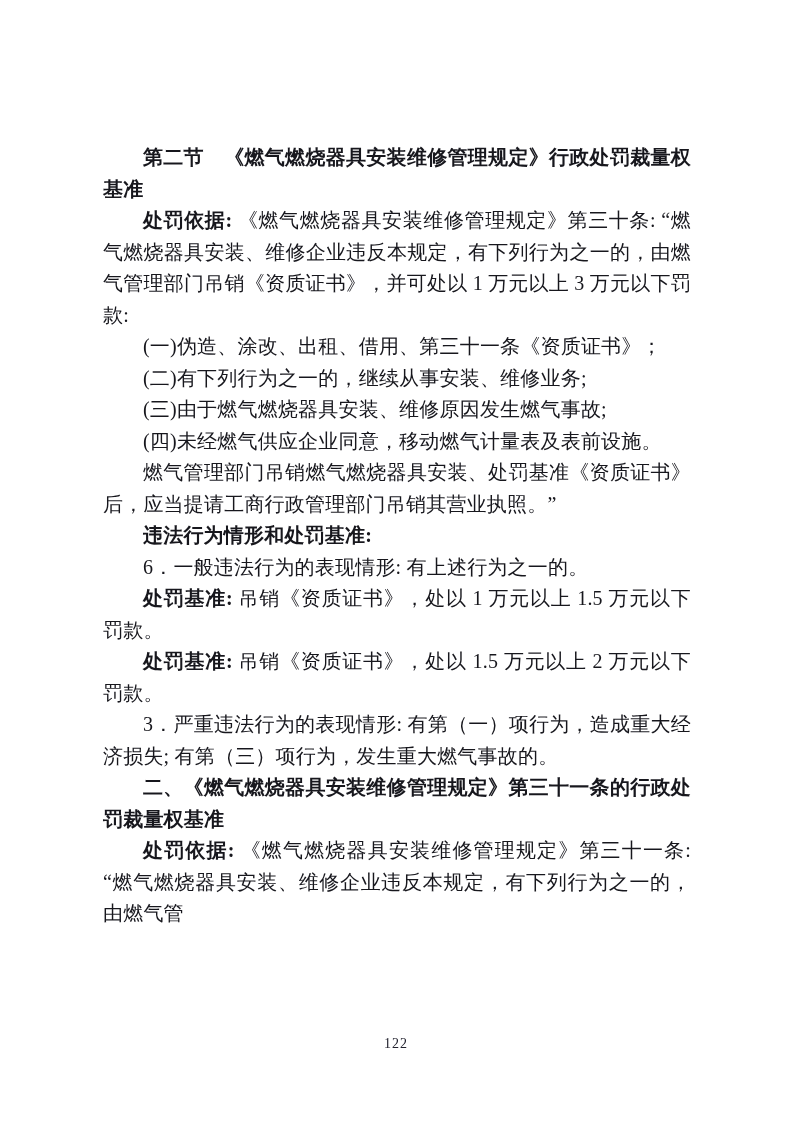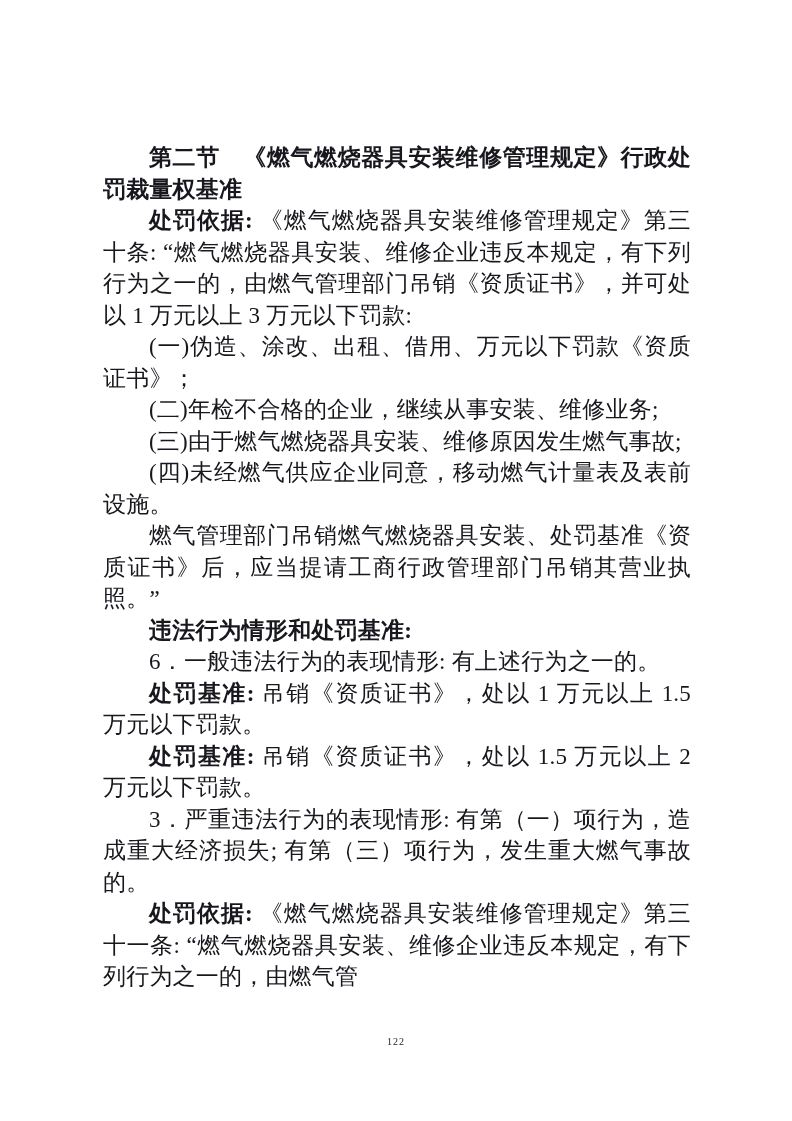--- a/index.html
+++ b/index.html
@@ -12,74 +12,75 @@
     font-family: "Liberation Serif", "DejaVu Serif", serif;
   }
   .content {
     position: absolute;
     left: 103px;
     top: 142px;
     width: 588px;
   }
   .para {
     margin: 0;
-    font-size: 23px;
+    font-size: 20px;
     line-height: 31.5px;
     color: #17171d;
     text-align: justify;
     text-justify: inter-ideograph;
     text-indent: 2em;
     letter-spacing: 0.2px;
     word-break: break-all;
   }
   .para b { font-weight: bold; }
   .bold { font-weight: bold; }
   .footer {
     position: absolute;
     top: 1036px;
     left: 0;
     width: 100%;
     text-align: center;
-    font-size: 10px;
+    font-size: 14px;
     color: #22222e;
     letter-spacing: 1px;
   }
 </style>
 </head>
 <body>
 
 <div class="page">
   <div class="content">
 
     <p class="para bold"><b></b><span>第二节　《燃气燃烧器具安装维修管理规定》行政处罚裁量权基准</span></p>
 
 
     <p class="para"><b>处罚依据: </b><span>《燃气燃烧器具安装维修管理规定》第三十条: “燃气燃烧器具安装、维修企业违反本规定，有下列行为之一的，由燃气管理部门吊销《资质证书》，并可处以 1 万元以上 3 万元以下罚款:</span></p>
 
-    <p class="para"><b></b><span>(一)伪造、涂改、出租、借用、万元以下罚款《资质证书》；</span></p>
+    <p class="para"><b></b><span>(一)伪造、涂改、出租、借用、第三十一条《资质证书》；</span></p>
 
-    <p class="para"><b></b><span>(二)年检不合格的企业，继续从事安装、维修业务;</span></p>
+    <p class="para"><b></b><span>(二)有下列行为之一的，继续从事安装、维修业务;</span></p>
 
     <p class="para"><b></b><span>(三)由于燃气燃烧器具安装、维修原因发生燃气事故;</span></p>
 
     <p class="para"><b></b><span>(四)未经燃气供应企业同意，移动燃气计量表及表前设施。</span></p>
 
     <p class="para"><b></b><span>燃气管理部门吊销燃气燃烧器具安装、处罚基准《资质证书》后，应当提请工商行政管理部门吊销其营业执照。”</span></p>
 
     <p class="para bold"><b></b><span>违法行为情形和处罚基准:</span></p>
 
     <p class="para"><b></b><span>6．一般违法行为的表现情形: 有上述行为之一的。</span></p>
 
     <p class="para"><b>处罚基准: </b><span>吊销《资质证书》，处以 1 万元以上 1.5 万元以下罚款。</span></p>
 
 
     <p class="para"><b>处罚基准: </b><span>吊销《资质证书》，处以 1.5 万元以上 2 万元以下罚款。</span></p>
 
     <p class="para"><b></b><span>3．严重违法行为的表现情形: 有第（一）项行为，造成重大经济损失; 有第（三）项行为，发生重大燃气事故的。</span></p>
 
 
+    <p class="para bold"><b></b><span>二、《燃气燃烧器具安装维修管理规定》第三十一条的行政处罚裁量权基准</span></p>
 
     <p class="para"><b>处罚依据: </b><span>《燃气燃烧器具安装维修管理规定》第三十一条: “燃气燃烧器具安装、维修企业违反本规定，有下列行为之一的，由燃气管</span></p>
 
   </div>
 
   <div class="footer">122</div>
 </div>
 
 </body></html>

